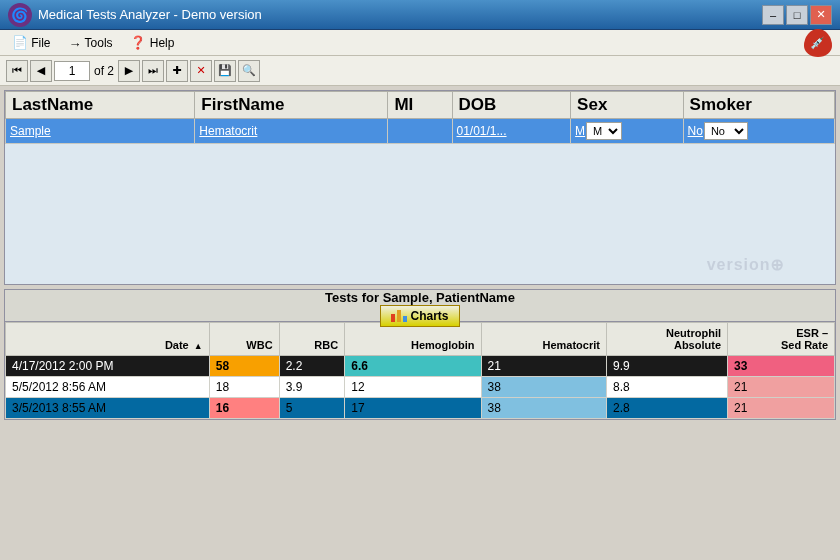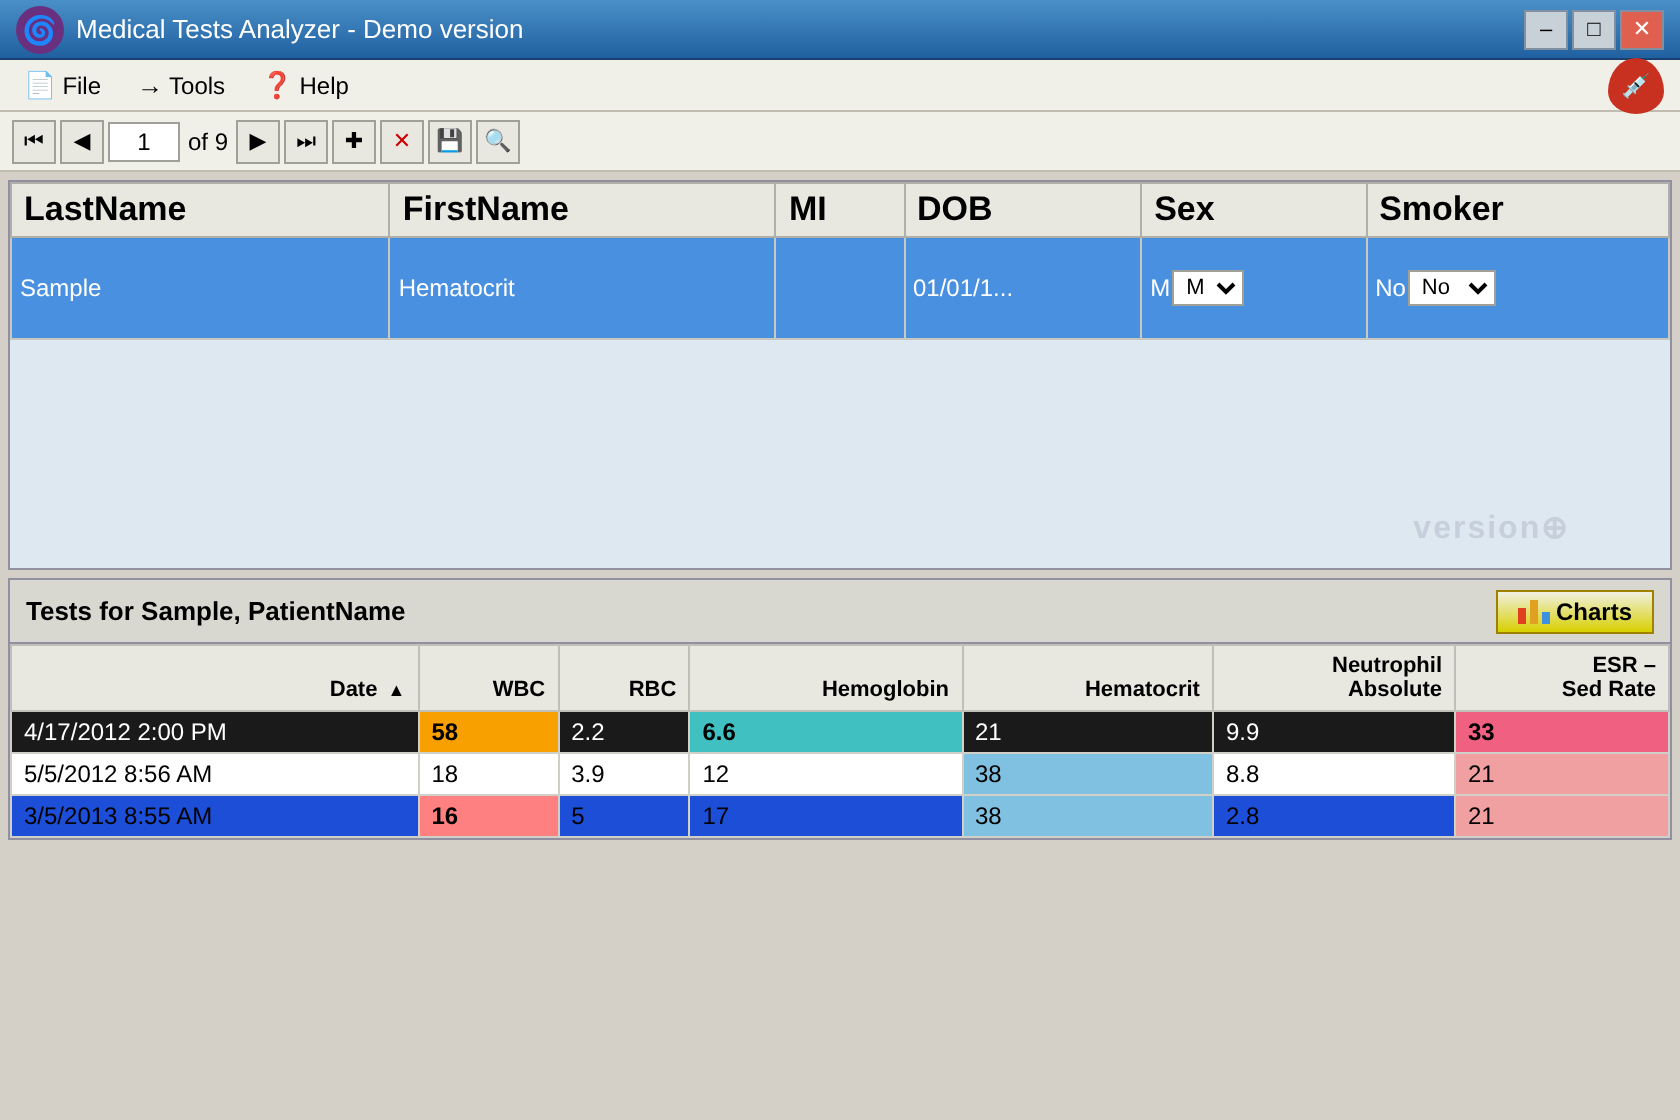--- a/index.html
+++ b/index.html
@@ -124,24 +124,25 @@
       background: #e8e8e0;
       border: 1px solid #b0b0a8;
       padding: 3px 6px;
       font-weight: bold;
       font-size: 17px;
       text-align: left;
       white-space: nowrap;
     }
     .data-grid td {
       border: 1px solid #c8c8c0;
-      padding: 16px 4px;
+      padding: 3px 4px;
       font-size: 12px;
       background: white;
       height: 22px;
+      text-decoration: underline;
     }
     .data-grid tr.selected td { background: #4a90e0; color: white; }
     .data-grid tr.empty td { background: white; }
 
     .dropdown-cell {
       display: flex; align-items: center; gap: 1px;
     }
     .mini-dropdown {
       height: 18px;
       font-size: 11px;
@@ -167,20 +168,21 @@
       background: white;
       border: 1px solid #9090a0;
     }
     .tests-header {
       background: #d8d8d0;
       border-bottom: 1px solid #9090a0;
       height: 32px;
       display: flex;
       align-items: center;
       padding: 0 8px;
+      flex-direction: column;
     }
     .tests-title {
       font-size: 13px;
       font-weight: bold;
       color: #000;
       flex: 1;
     }
     .charts-btn {
       background: linear-gradient(to bottom, #f0f0e0, #d8d000);
       border: 1px solid #a08000;
@@ -215,21 +217,21 @@
     .tests-table td {
       border: 1px solid #d0d0c8;
       padding: 3px 6px;
       font-size: 12px;
     }
     .sort-arrow { font-size: 9px; margin-left: 2px; }
 
     
     .row-black { background: #1a1a1a; color: white; }
     .row-white { background: white; color: #000; }
-    .row-pink { background: #1d4ed8; color: #000; margin-left: 24px; }
+    .row-pink { background: #0369a1; color: #000; margin-left: 24px; }
     .row-blue { background: #d8eef8; color: #000; }
 
     
     .cell-orange { background: #f8a000; color: #000; font-weight: bold; }
     .cell-teal { background: #40c0c0; color: #000; font-weight: bold; }
     .cell-pink-strong { background: #f06080; color: #000; font-weight: bold; }
   </style>
 </head>
 <body>
 
@@ -258,21 +260,21 @@
   </div>
   <div class="menu-bar-right">
     <div class="blood-icon">💉</div>
   </div>
 </div>
 
 <div class="toolbar">
   <div class="toolbar-btn">⏮</div>
   <div class="toolbar-btn">◀</div>
   <input class="page-input" type="text" value="1" style="">
-  <span class="page-label">of 9</span>
+  <span class="page-label">of 2</span>
   <div class="toolbar-btn">▶</div>
   <div class="toolbar-btn">⏭</div>
   <div class="toolbar-btn">✚</div>
   <div class="toolbar-btn" style="color:#c00;">✕</div>
   <div class="toolbar-btn">💾</div>
   <div class="toolbar-btn">🔍</div>
 </div>
 
 <div class="main-content">
 

